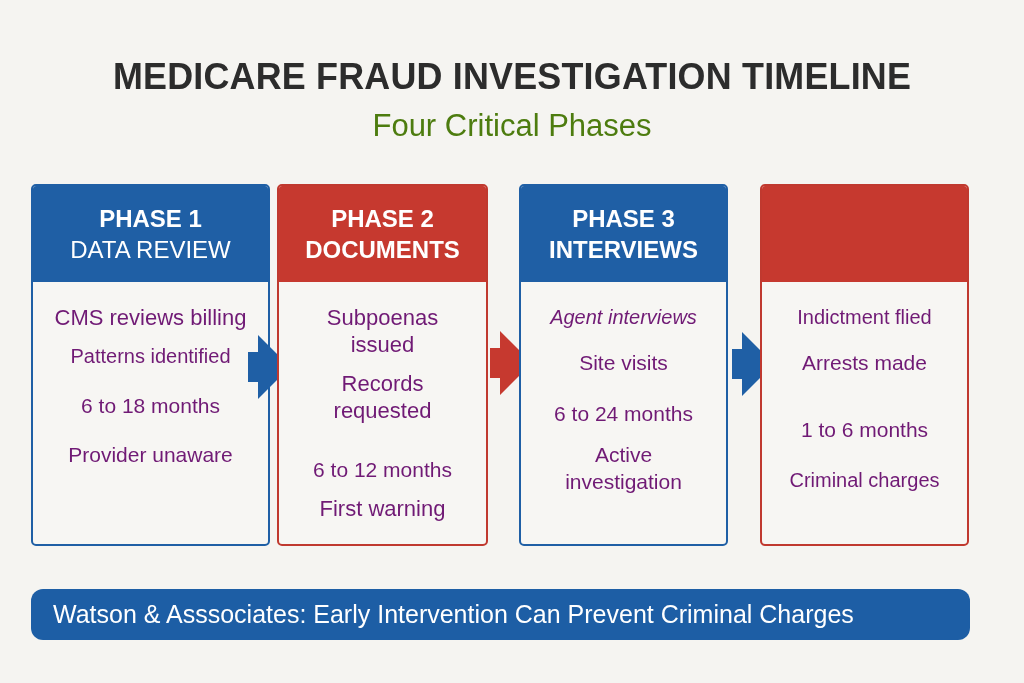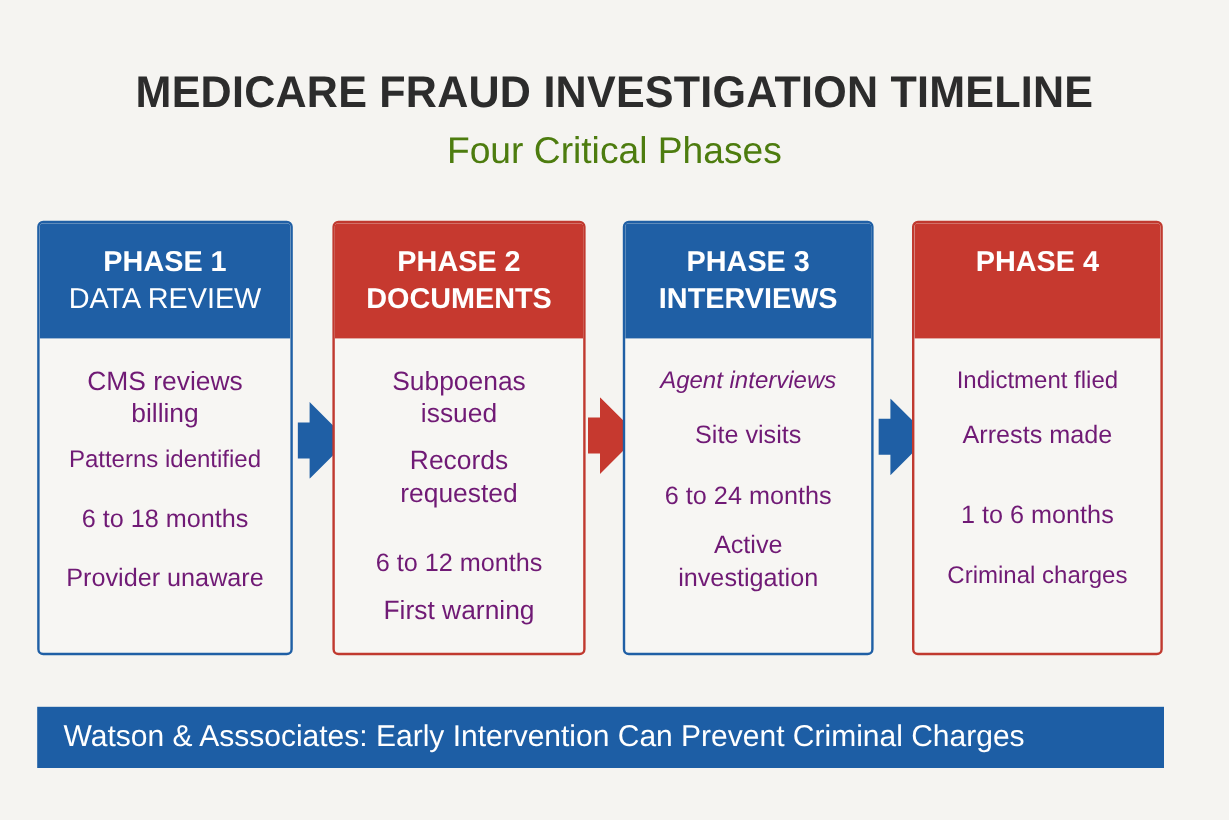--- a/index.html
+++ b/index.html
@@ -38,30 +38,30 @@
   }
   .card .item { line-height: 27px; margin-bottom: 20px; }
   .blue { border-color: #1f5fa5; }
   .blue .head { background: #1f5fa5; }
   .red { border-color: #c0392f; }
   .red .head { background: #c6392f; }
   .arrow { position: absolute; width: 42px; height: 64px; }
   .footer {
     position: absolute; left: 31px; top: 589px; width: 939px; height: 51px;
     background: #1d5ea5; color: #fff; font-size: 25px;
-    line-height: 51px; padding-left: 22px; box-sizing: border-box;
+    line-height: 51px; padding-left: 22px; box-sizing: border-box; border-radius: 12px;
   }
 </style>
 </head>
 <body>
 
 <div class="title">MEDICARE FRAUD INVESTIGATION TIMELINE</div>
 <div class="subtitle">Four Critical Phases</div>
 
-<div class="card blue" style="left:31px; width:213px;">
+<div class="card blue" style="left:31px; width:239px;">
   <div class="head">
     <div>PHASE 1</div>
     <div class="name">DATA REVIEW</div>
   </div>
   <div class="body">
     <div class="item" style="font-size:22px; margin-bottom:12px; padding:0 20px;">CMS reviews billing</div>
     <div class="item" style="font-size:20px; margin-bottom:22px;">Patterns identified</div>
     <div class="item" style="margin-bottom:22px;">6 to 18 months</div>
     <div class="item">Provider unaware</div>
   </div>
@@ -100,21 +100,20 @@
     <div class="item" style="font-size:21px; padding:0 30px;">Active investigation</div>
   </div>
 </div>
 
 <svg class="arrow" style="left:732px; top:332px;" viewBox="0 0 42 64">
   <polygon points="0,17 10,17 10,0 42,32 10,64 10,47 0,47" fill="#1f5fa5"></polygon>
 </svg>
 
 <div class="card red bold-name" style="left:760px; width:209px;">
   <div class="head">
-    <div>PHASE 4</div>
   </div>
   <div class="body" style="font-size:20px;">
     <div class="item" style="margin-bottom:18px;">Indictment flied</div>
     <div class="item" style="font-size:21px; margin-bottom:40px;">Arrests made</div>
     <div class="item" style="font-size:21px; margin-bottom:24px;">1 to 6 months</div>
     <div class="item">Criminal charges</div>
   </div>
 </div>
 
 <div class="footer">Watson &amp; Asssociates: Early Intervention Can Prevent Criminal Charges</div>

